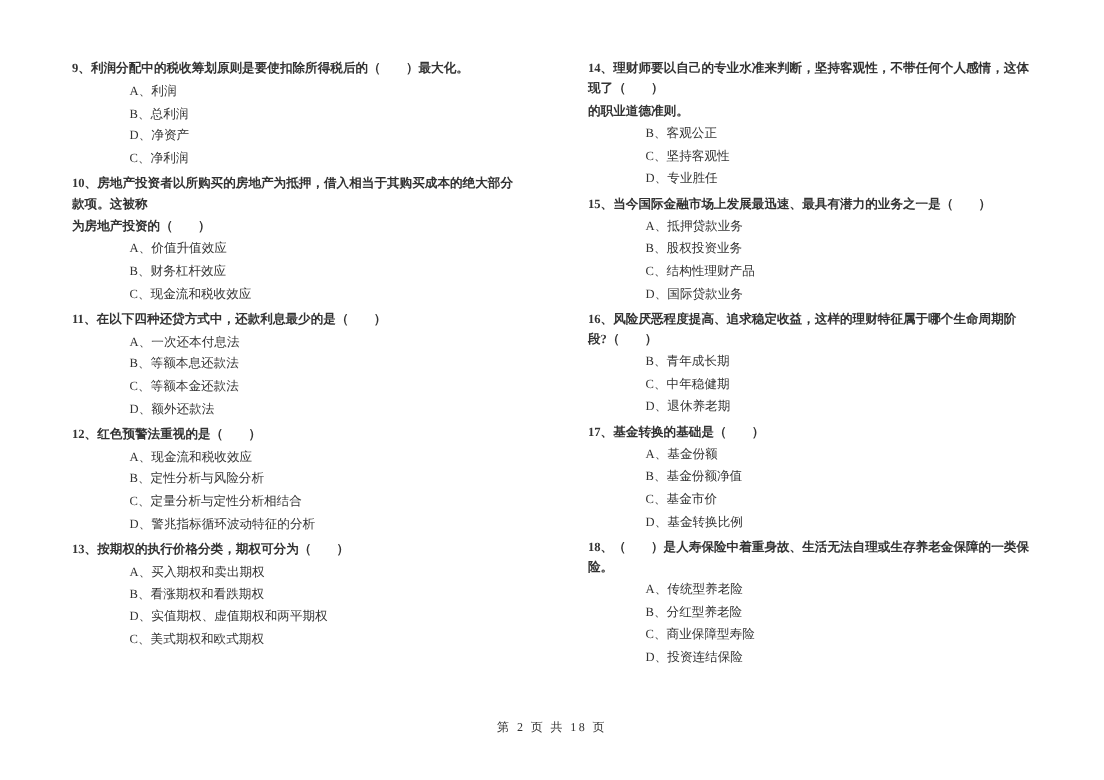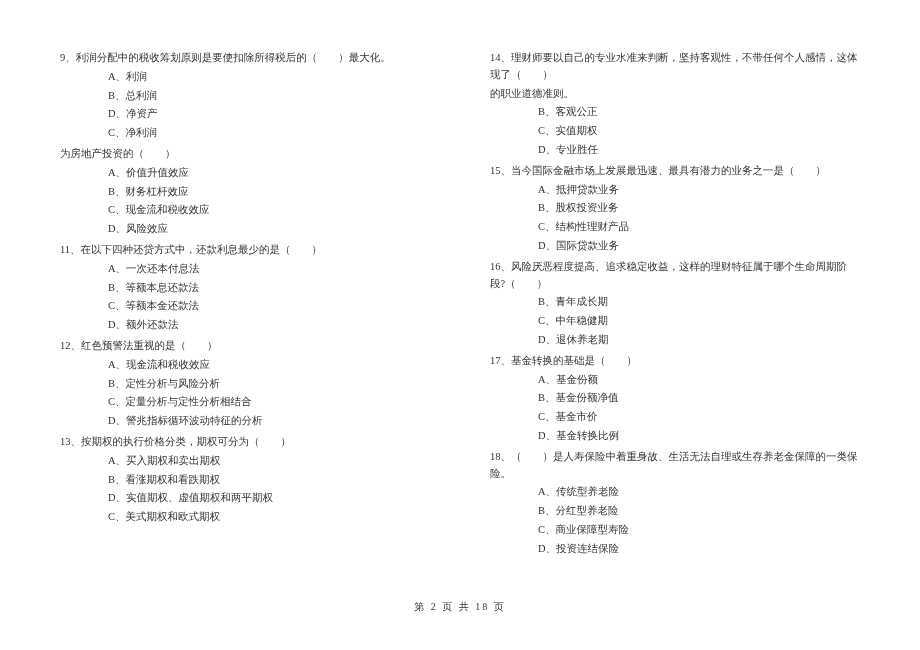--- a/index.html
+++ b/index.html
@@ -24,20 +24,21 @@
     }
     .column {
       flex: 1;
     }
     .question {
       margin-bottom: 4px;
     }
     .q-text {
       display: block;
       margin-bottom: 2px;
+      font-weight: bold;
     }
     .options {
       padding-left: 48px;
     }
     .option {
       display: block;
       margin-bottom: 2px;
     }
     .footer {
       position: absolute;
@@ -58,26 +59,26 @@
       <span class="q-text">9、利润分配中的税收筹划原则是要使扣除所得税后的（　　）最大化。</span>
       <div class="options">
         <span class="option">A、利润</span>
         <span class="option">B、总利润</span>
         <span class="option">D、净资产</span>
         <span class="option">C、净利润</span>
       </div>
     </div>
 
     <div class="question">
+      <span class="q-text">10、房地产投资者以所购买的房地产为抵押，借入相当于其购买成本的绝大部分款项。这被称</span>
       <span class="q-text">为房地产投资的（　　）</span>
       <div class="options">
         <span class="option">A、价值升值效应</span>
         <span class="option">B、财务杠杆效应</span>
         <span class="option">C、现金流和税收效应</span>
-        <span class="option">D、风险效应</span>
       </div>
     </div>
 
     <div class="question">
       <span class="q-text">11、在以下四种还贷方式中，还款利息最少的是（　　）</span>
       <div class="options">
         <span class="option">A、一次还本付息法</span>
         <span class="option">B、等额本息还款法</span>
         <span class="option">C、等额本金还款法</span>
         <span class="option">D、额外还款法</span>
@@ -106,21 +107,21 @@
 
   </div>
 
   <div class="column">
 
     <div class="question">
       <span class="q-text">14、理财师要以自己的专业水准来判断，坚持客观性，不带任何个人感情，这体现了（　　）</span>
       <span class="q-text">的职业道德准则。</span>
       <div class="options">
         <span class="option">B、客观公正</span>
-        <span class="option">C、实值期权</span>
+        <span class="option">C、坚持客观性</span>
         <span class="option">D、专业胜任</span>
       </div>
     </div>
 
     <div class="question">
       <span class="q-text">15、当今国际金融市场上发展最迅速、最具有潜力的业务之一是（　　）</span>
       <div class="options">
         <span class="option">A、抵押贷款业务</span>
         <span class="option">B、股权投资业务</span>
         <span class="option">C、结构性理财产品</span>

